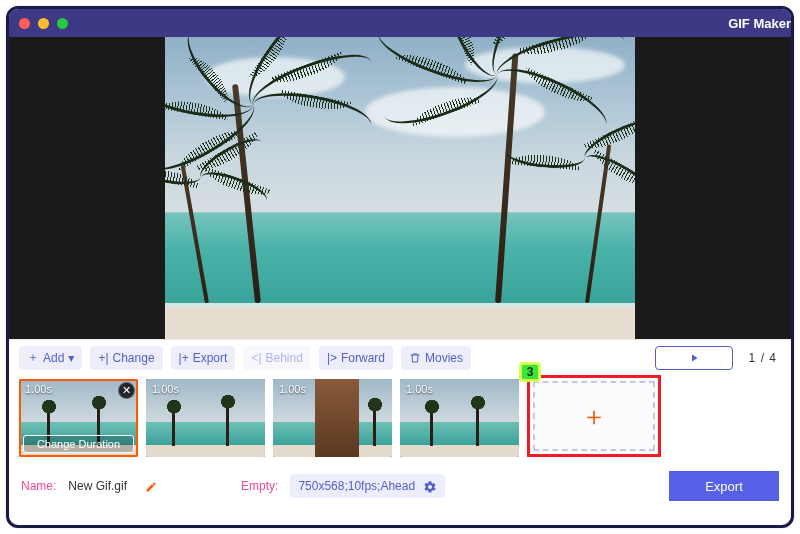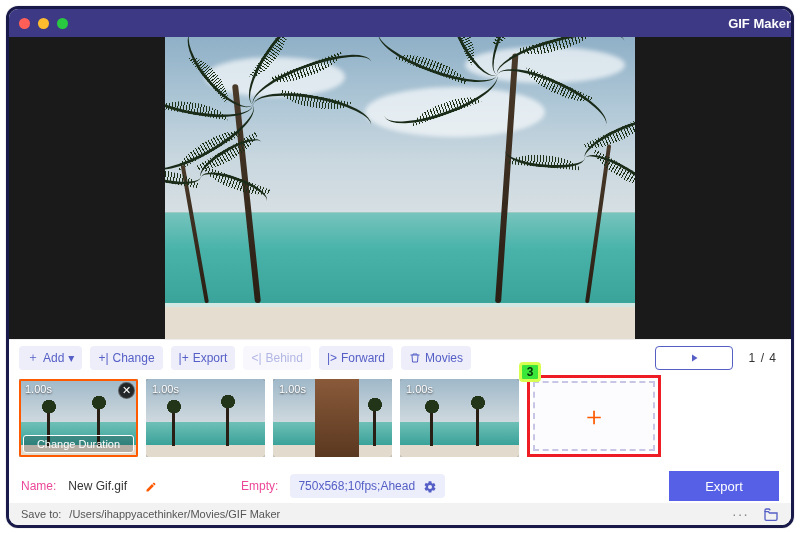--- a/index.html
+++ b/index.html
@@ -302,29 +302,14 @@
         <svg class="icon" viewBox="0 0 24 24" fill="currentColor" style="width:14px;height:14px;">
             <path d="M19.14 12.94a7.14 7.14 0 0 0 .05-.94 7.14 7.14 0 0 0-.05-.94l2.03-1.58a.5.5 0 0 0 .12-.64l-1.92-3.32a.5.5 0 0 0-.6-.22l-2.39.96a7.03 7.03 0 0 0-1.62-.94l-.36-2.54A.5.5 0 0 0 13.9 2h-3.8a.5.5 0 0 0-.5.42l-.36 2.54c-.58.24-1.12.55-1.62.94l-2.39-.96a.5.5 0 0 0-.6.22L2.71 8.48a.5.5 0 0 0 .12.64l2.03 1.58c-.03.31-.05.63-.05.94s.02.63.05.94L2.83 14.16a.5.5 0 0 0-.12.64l1.92 3.32c.14.24.43.34.6.22l2.39-.96c.5.39 1.04.7 1.62.94l.36 2.54c.4.24.25.42.5.42h3.8c.25 0 .46-.18.5-.42l.36-2.54c.58-.24 1.12-.55 1.62-.94l2.39.96c.17.12.46.02.6-.22l1.92-3.32a.5.5 0 0 0-.12-.64l-2.03-1.58zM12 15.5A3.5 3.5 0 1 1 12 8.5a3.5 3.5 0 0 1 0 7z"></path>
           </svg>
       </span>
     </span>
     <button class="exportbtn">
       <span>Export</span>
     </button>
   </div>
 
-  <div class="saverow">
-    <span class="lbl">Save to:</span>
-    <span class="savepath">/Users/ihappyacethinker/Movies/GIF Maker</span>
-    <span class="dots">
-      <span>···</span>
-    </span>
-    <span class="folder">
-      <span>
-        <svg class="icon" viewBox="0 0 24 24" fill="none" stroke="currentColor" stroke-width="2" style="width:16px;height:16px;">
-            <path d="M3 7h5l2 2h11v9a2 2 0 0 1-2 2H5a2 2 0 0 1-2-2V7z"></path>
-            <path d="M3 7V5a2 2 0 0 1 2-2h4l2 2"></path>
-          </svg>
-      </span>
-    </span>
-  </div>
 
 </div>
 
 </body></html>

